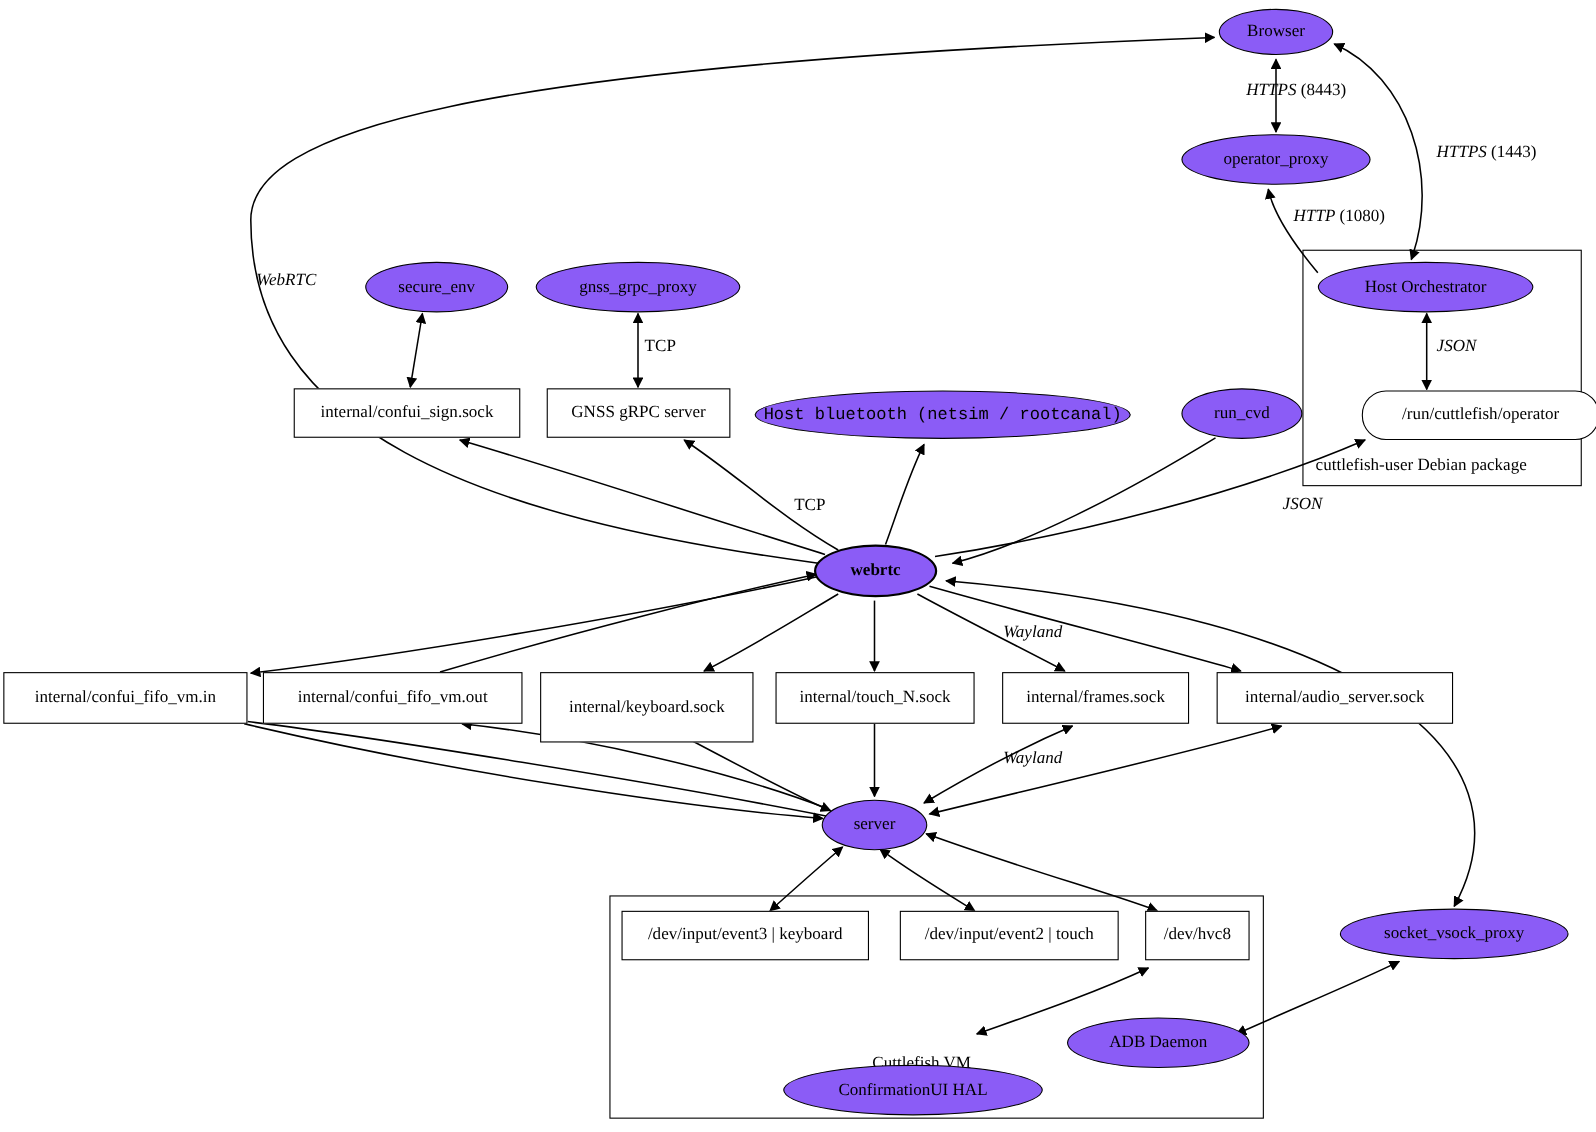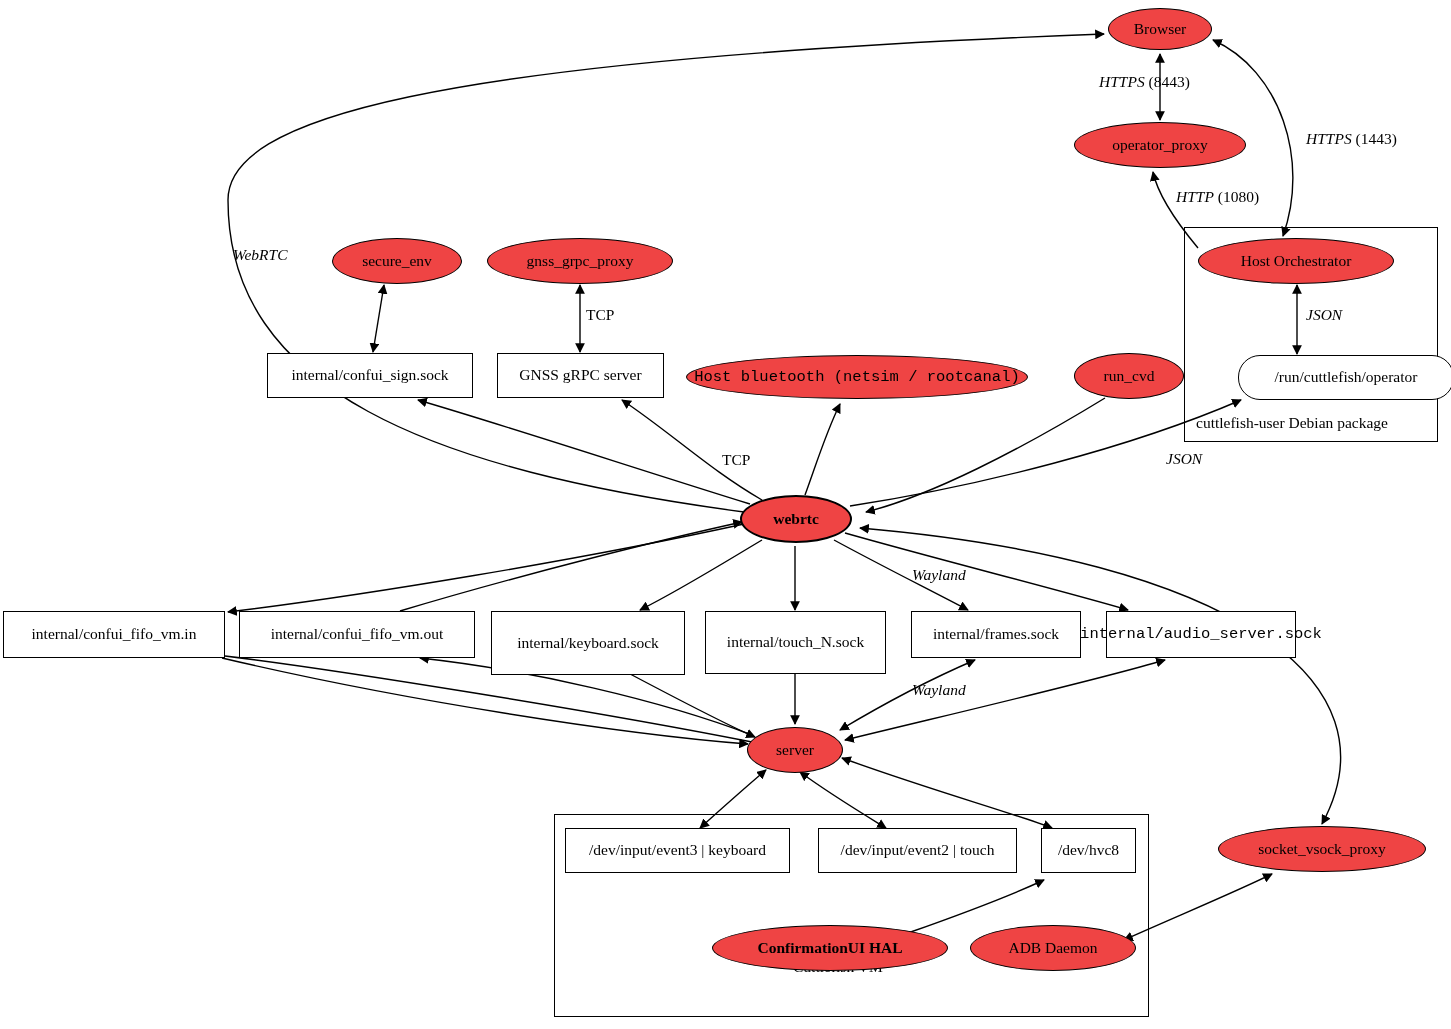--- a/index.html
+++ b/index.html
@@ -18,21 +18,21 @@
     color:#000;
     font-size:15.5px;
     line-height:1.05;
     white-space:nowrap;
     box-sizing:border-box;
     z-index:3;
   }
   .ellipse{
     border:1.2px solid #000;
     border-radius:50%;
-    background:#ef4444;
+    background:#8b5cf6;
   }
   .ellipse.bold{border-width:2.2px;font-weight:bold;}
   .rect{
     border:1.2px solid #000;
     background:#fff;
   }
   .cluster{
     position:absolute;
     border:1.4px solid #000;
     background:transparent;
@@ -131,21 +131,21 @@
       <path d="M 842,758 C 930,790 1010,812 1052,828" marker-start="url(#ah)" marker-end="url(#ah)"></path>
 
       <path d="M 1044,880 C 990,905 930,925 888,940" marker-start="url(#ah)" marker-end="url(#ah)"></path>
 
       <path d="M 1124,940 C 1180,915 1240,890 1272,874" marker-start="url(#ah)" marker-end="url(#ah)"></path>
 
       <path d="M 860,528 C 1230,560 1400,680 1322,824" marker-start="url(#ah)" marker-end="url(#ah)"></path>
     </g>
   </svg>
 
-  <div class="edge-label" style="left:1099px;top:73px;">
+  <div class="edge-label" style="left:1133px;top:73px;">
     <i>HTTPS</i><span> (8443)</span>
   </div>
 
   <div class="edge-label" style="left:1306px;top:130px;">
     <i>HTTPS</i><span> (1443)</span>
   </div>
 
   <div class="edge-label" style="left:1176px;top:188px;">
     <i>HTTP</i><span> (1080)</span>
   </div>
@@ -227,49 +227,49 @@
   </div>
 
   <div class="node rect" style="left:239px;top:611px;width:236px;height:47px;">
     <span>internal/confui_fifo_vm.out</span>
   </div>
 
   <div class="node rect" style="left:491px;top:611px;width:194px;height:64px;">
     <span>internal/keyboard.sock</span>
   </div>
 
-  <div class="node rect" style="left:705px;top:611px;width:181px;height:63px;">
+  <div class="node rect" style="left:705px;top:611px;width:181px;height:47px;">
     <span>internal/touch_N.sock</span>
   </div>
 
   <div class="node rect" style="left:911px;top:611px;width:170px;height:47px;">
     <span>internal/frames.sock</span>
   </div>
 
-  <div class="node rect" style="left:1106px;top:611px;width:190px;height:47px;font-family:Liberation Mono, monospace;">
+  <div class="node rect" style="left:1106px;top:611px;width:215px;height:47px;">
     <span>internal/audio_server.sock</span>
   </div>
 
   <div class="node ellipse" style="left:747px;top:727px;width:96px;height:46px;">
     <span>server</span>
   </div>
 
   <div class="node rect" style="left:565px;top:828px;width:225px;height:45px;">
     <span>/dev/input/event3 | keyboard</span>
   </div>
 
   <div class="node rect" style="left:818px;top:828px;width:199px;height:45px;">
     <span>/dev/input/event2 | touch</span>
   </div>
 
   <div class="node rect" style="left:1041px;top:828px;width:95px;height:45px;">
     <span>/dev/hvc8</span>
   </div>
 
-  <div class="node ellipse" style="left:712px;top:925px;width:236px;height:46px;font-weight:bold;">
+  <div class="node ellipse" style="left:712px;top:968px;width:236px;height:46px;">
     <span>ConfirmationUI HAL</span>
   </div>
 
   <div class="node ellipse" style="left:970px;top:925px;width:166px;height:46px;">
     <span>ADB Daemon</span>
   </div>
 
   <div class="node ellipse" style="left:1218px;top:826px;width:208px;height:46px;">
     <span>socket_vsock_proxy</span>
   </div>

